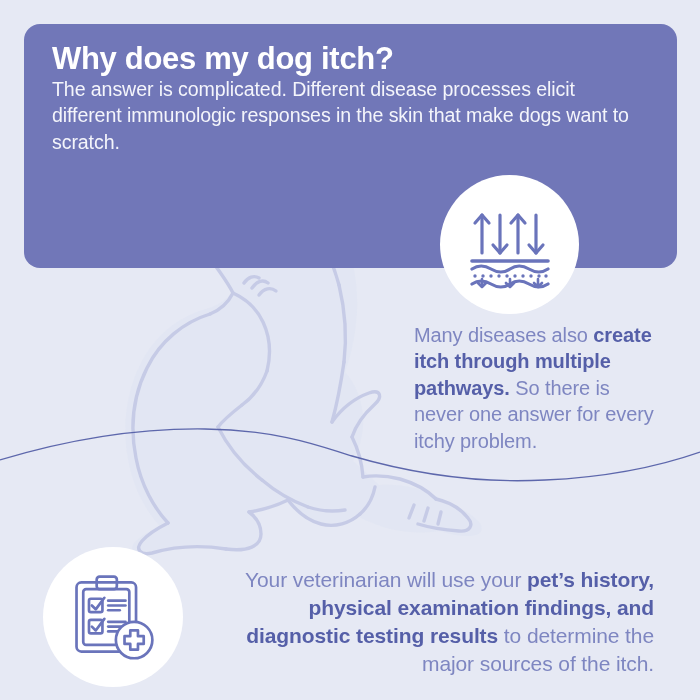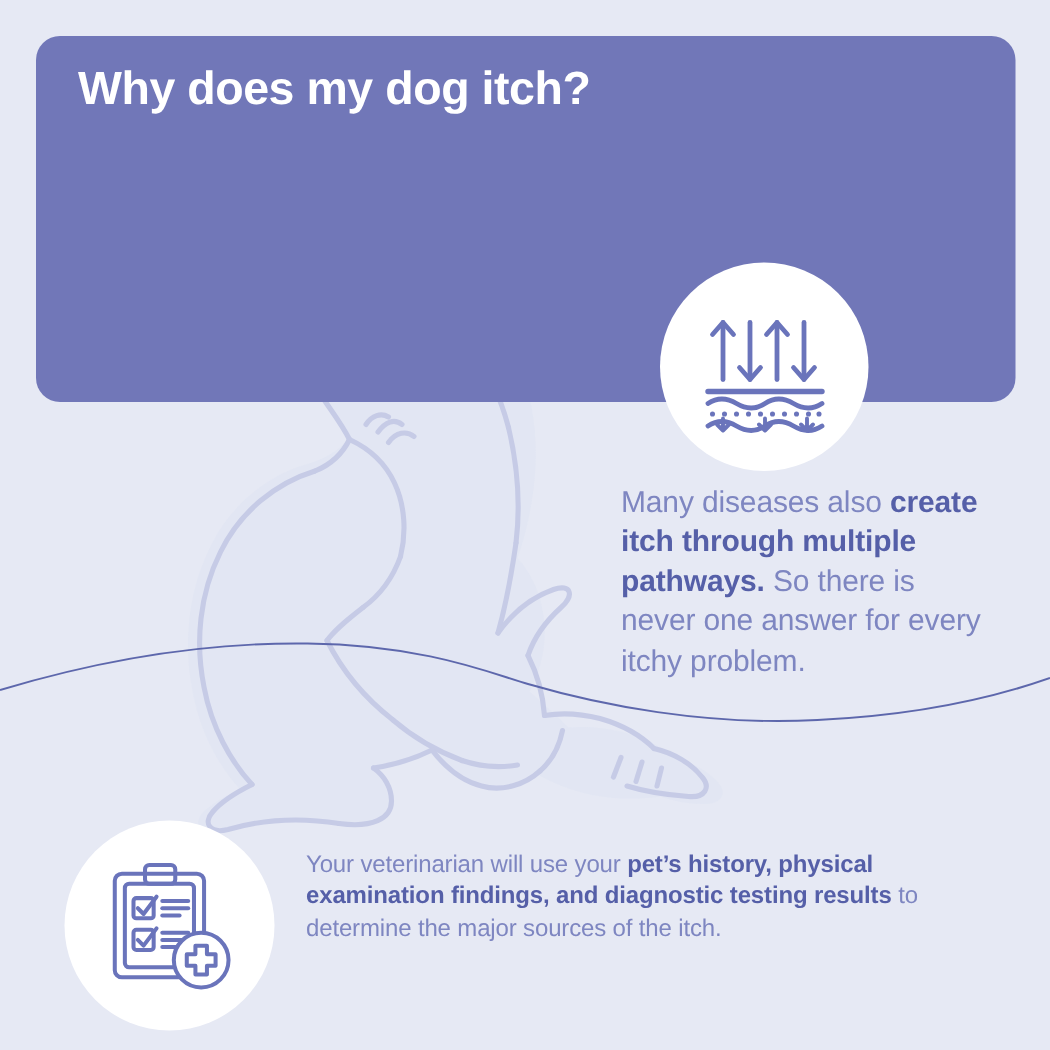--- a/index.html
+++ b/index.html
@@ -105,22 +105,23 @@
     top: 322px;
     width: 244px;
     font-size: 20px;
     line-height: 1.32;
   }
 
   .block-vet {
     left: 204px;
     top: 566px;
     width: 450px;
-    font-size: 16px;
+    font-size: 21px;
     line-height: 1.33;
+    text-align: right;
   }
 
   .sr-only {
     position: absolute;
     width: 1px; height: 1px;
     overflow: hidden;
     clip: rect(0,0,0,0);
     white-space: nowrap;
   }
 </style>
@@ -220,20 +221,21 @@
       <path d="M360 514 C368 507 373 497 375 487"></path>
       <path d="M308 507 C320 511 333 512 345 510"></path>
     </g>
 
     <path d="M0 460 C60 442 130 428 205 429 C285 430 330 450 352 456
              C400 470 470 484 545 480 C610 477 660 466 700 452" fill="none" stroke="#5560a8" stroke-width="1.3" opacity="0.95"></path>
   </svg>
 
   <div class="header-card">
     <div class="header-title">Why does my dog itch?</div>
+    <div class="header-body">The answer is complicated. Different disease processes elicit different immunologic responses in the skin that make dogs want to scratch.</div>
   </div>
 
   <div class="icon-circle circle-skin">
     <svg width="100" height="100" viewBox="0 0 100 100" aria-hidden="true">
       <g stroke="#6a74bb" stroke-width="3.2" fill="none" stroke-linecap="round" stroke-linejoin="round">
 
         <line x1="22" y1="58" x2="22" y2="20"></line>
         <polyline points="15,28 22,20 29,28" fill="none"></polyline>
 
         <line x1="40" y1="20" x2="40" y2="58"></line>

